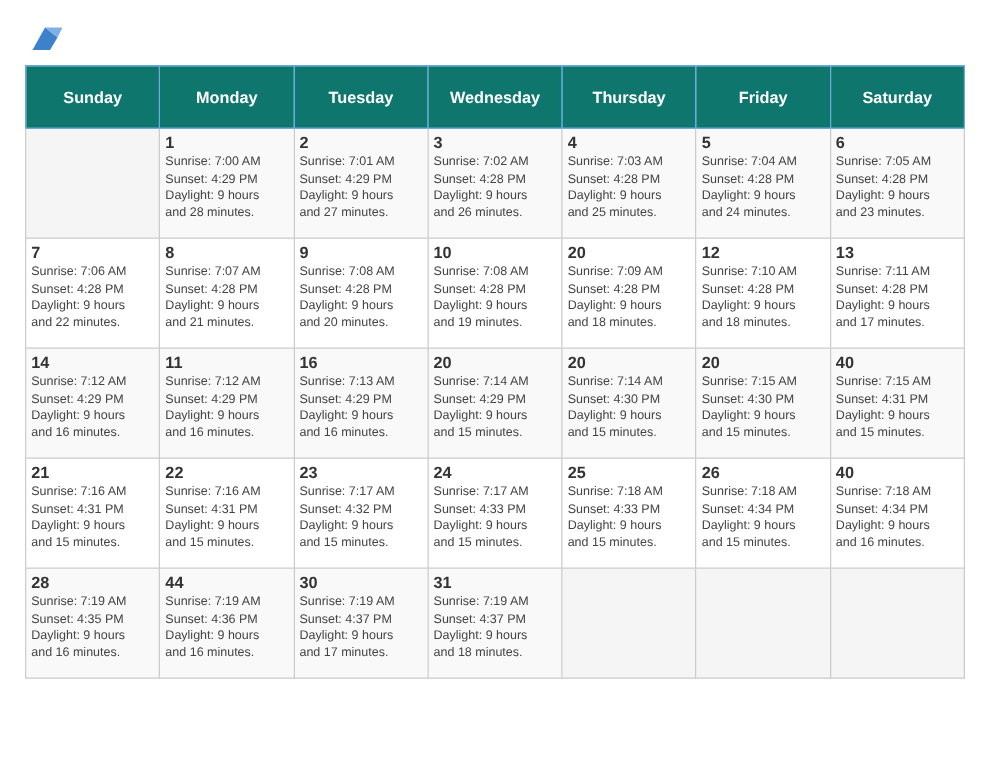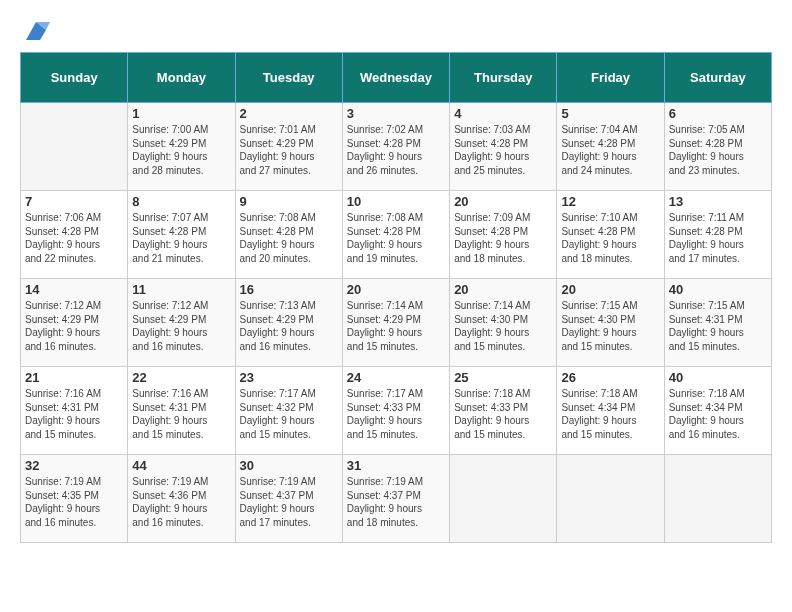--- a/index.html
+++ b/index.html
@@ -244,21 +244,21 @@
             <span class="day-number">26</span>
             <div class="day-info">Sunrise: 7:18 AM<br>Sunset: 4:34 PM<br>Daylight: 9 hours<br>and 15 minutes.</div>
           </td>
           <td>
             <span class="day-number">40</span>
             <div class="day-info">Sunrise: 7:18 AM<br>Sunset: 4:34 PM<br>Daylight: 9 hours<br>and 16 minutes.</div>
           </td>
         </tr>
         <tr>
           <td>
-            <span class="day-number">32</span>
+            <span class="day-number">28</span>
             <div class="day-info">Sunrise: 7:19 AM<br>Sunset: 4:35 PM<br>Daylight: 9 hours<br>and 16 minutes.</div>
           </td>
           <td>
             <span class="day-number">44</span>
             <div class="day-info">Sunrise: 7:19 AM<br>Sunset: 4:36 PM<br>Daylight: 9 hours<br>and 16 minutes.</div>
           </td>
           <td>
             <span class="day-number">30</span>
             <div class="day-info">Sunrise: 7:19 AM<br>Sunset: 4:37 PM<br>Daylight: 9 hours<br>and 17 minutes.</div>
           </td>

